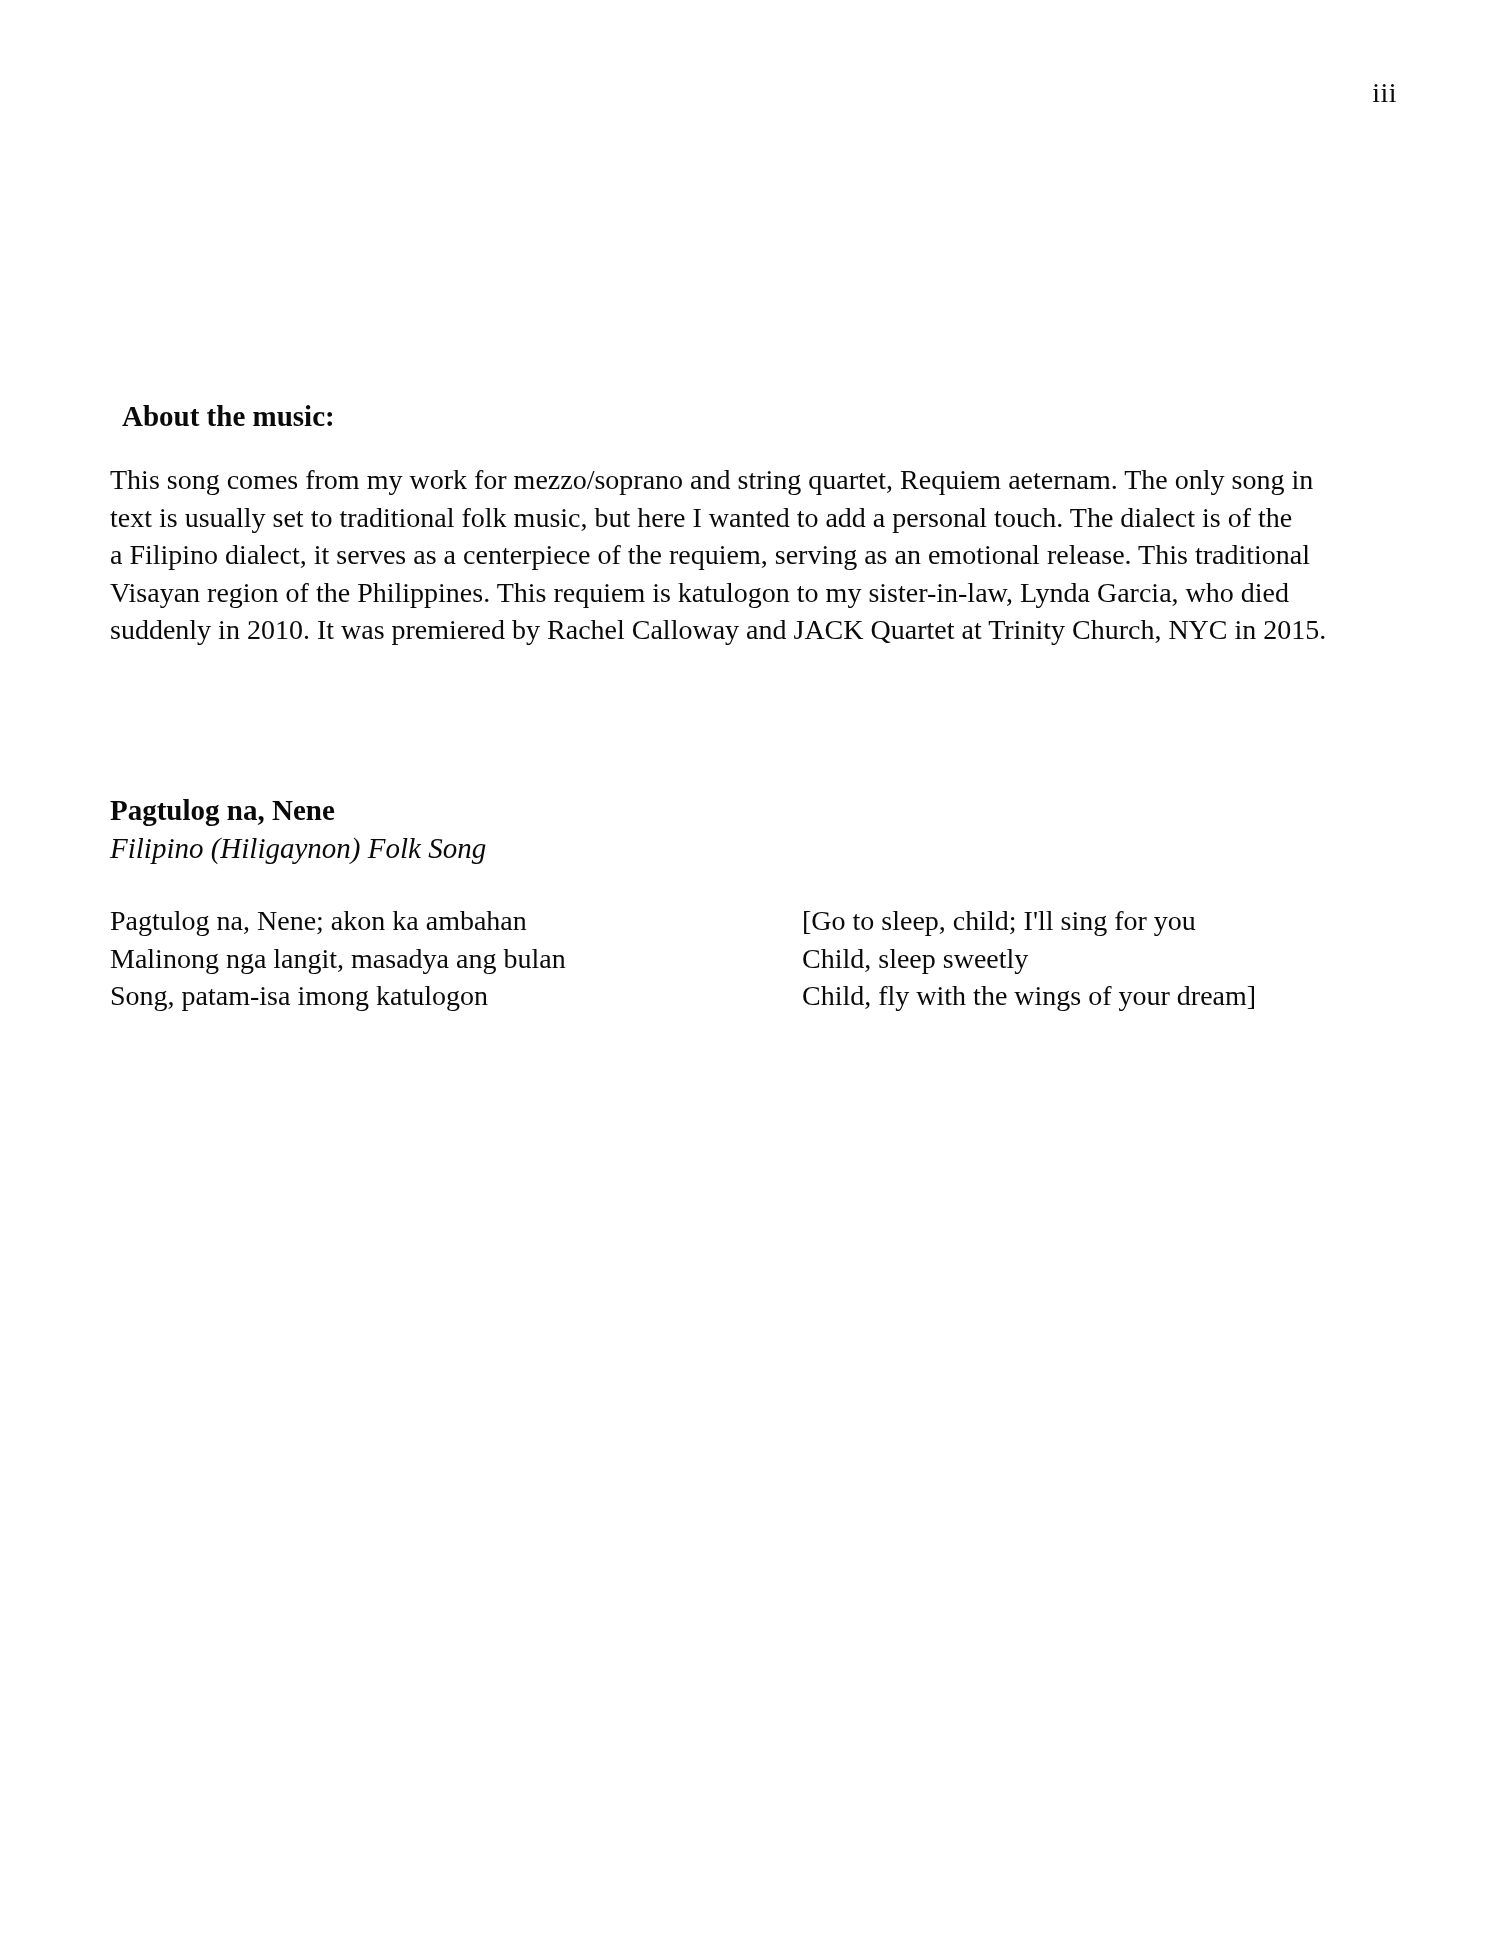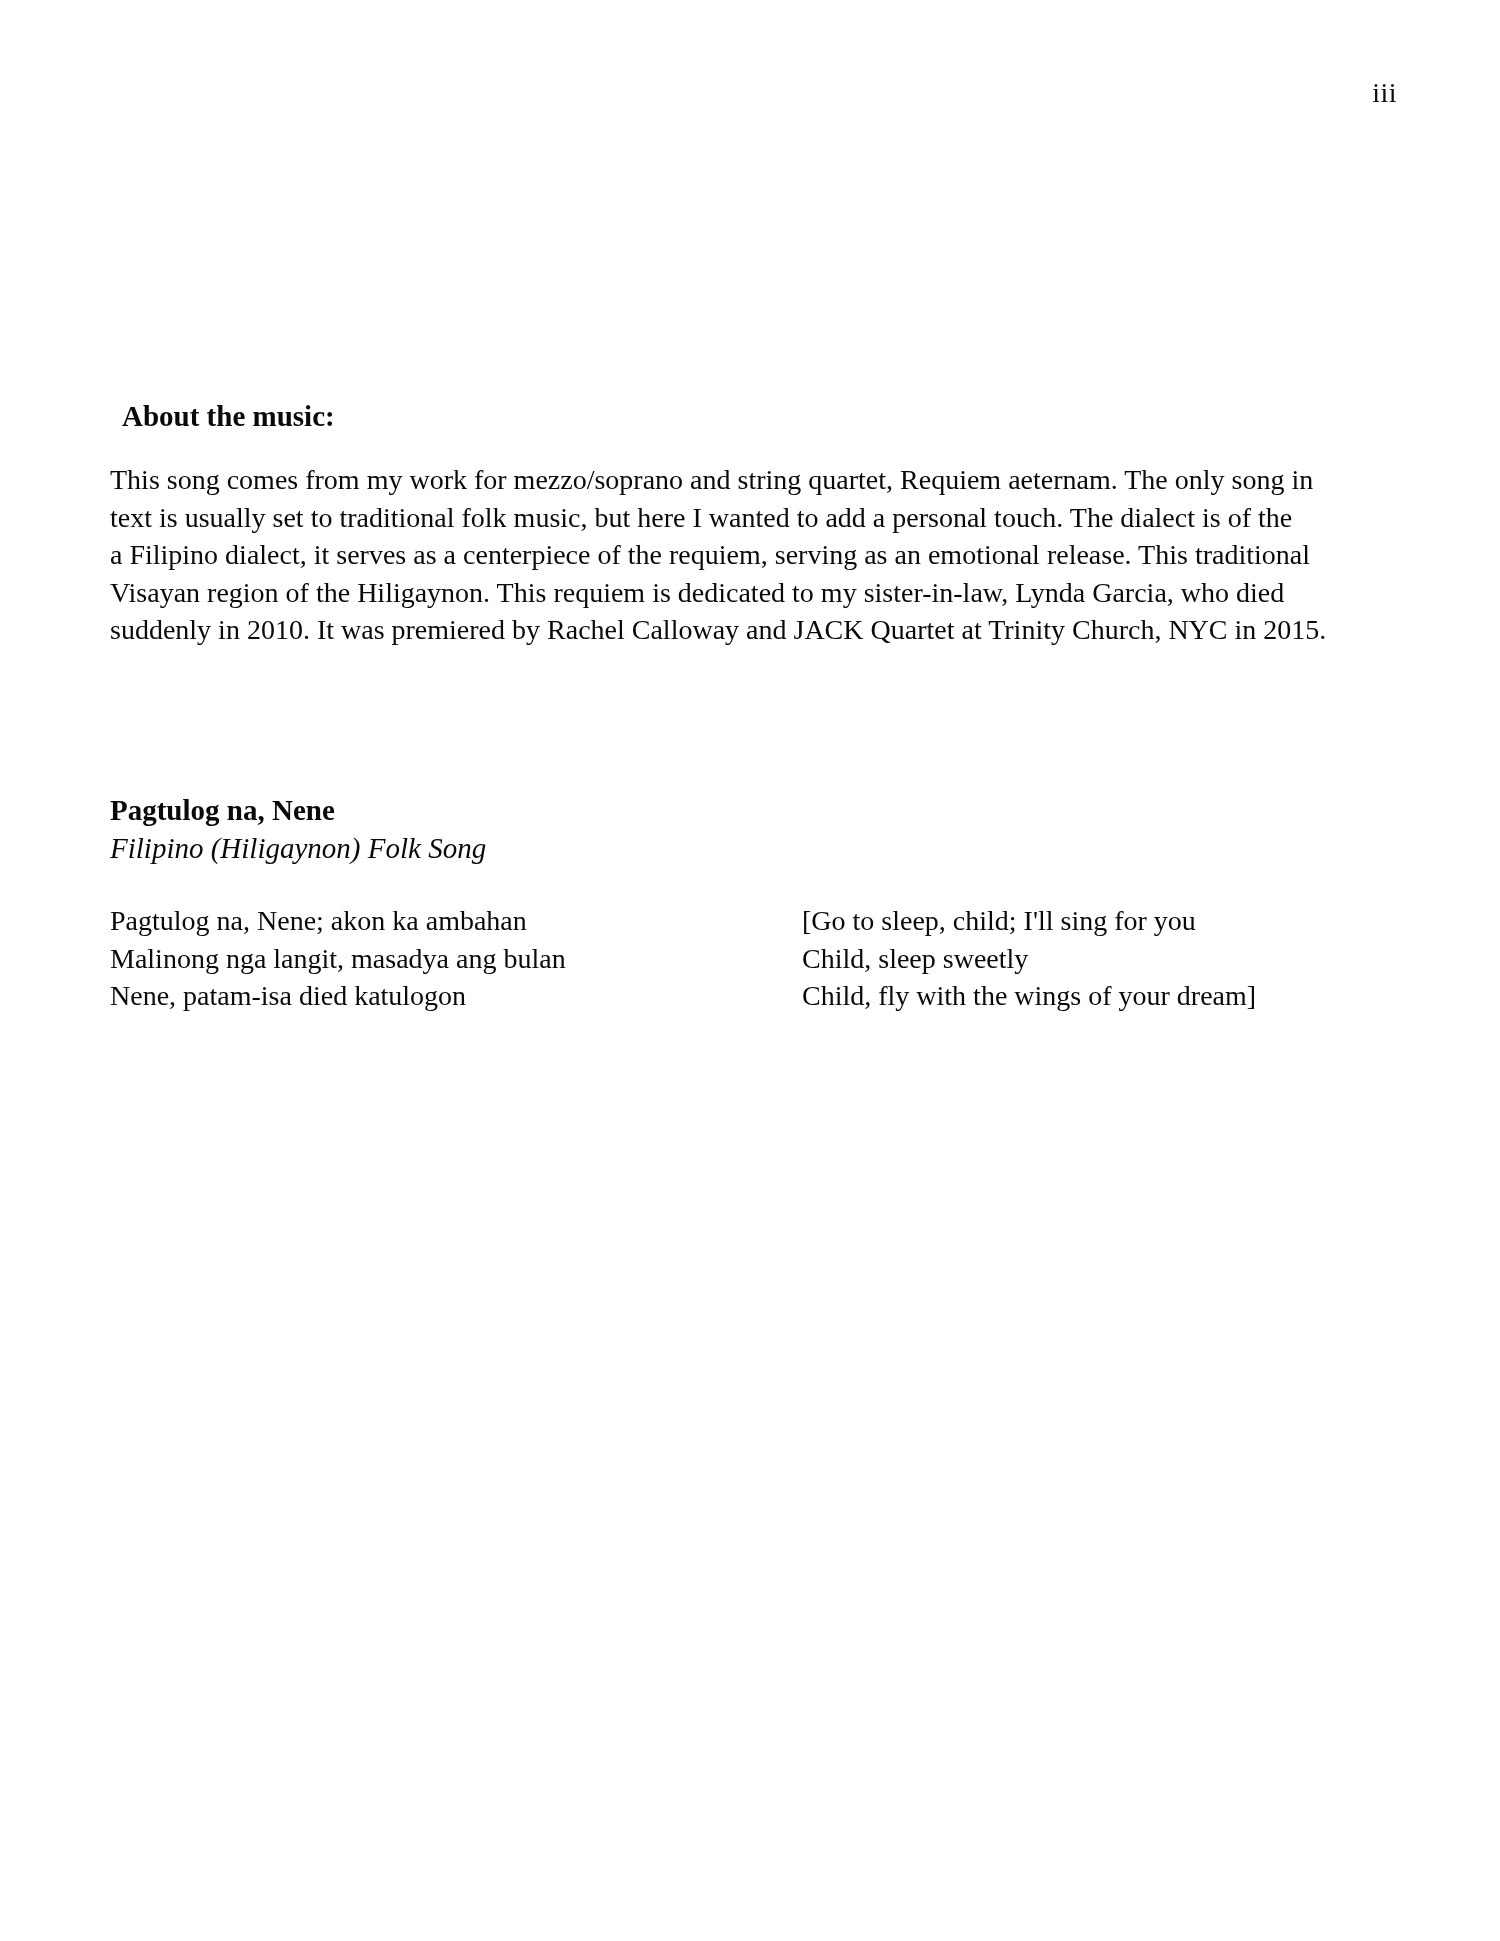--- a/index.html
+++ b/index.html
@@ -77,32 +77,32 @@
   <div class="page-number">iii</div>
 
   <h2 class="about-heading">About the music:</h2>
 
   <div class="about-paragraph">
     <div class="pline">
       <span>This song comes from my work for mezzo/soprano and string quartet, </span><span class="em">Requiem aeternam.</span><span> The only song in</span>
     </div>
     <div class="pline">text is usually set to traditional folk music, but here I wanted to add a personal touch. The dialect is of the</div>
     <div class="pline">a Filipino dialect, it serves as a centerpiece of the requiem, serving as an emotional release. This traditional</div>
-    <div class="pline">Visayan region of the Hiligaynon. This requiem is dedicated to my sister-in-law, Lynda Garcia, who died</div>
+    <div class="pline">Visayan region of the Philippines. This requiem is katulogon to my sister-in-law, Lynda Garcia, who died</div>
     <div class="pline">suddenly in 2010. It was premiered by Rachel Calloway and JACK Quartet at Trinity Church, NYC in 2015.</div>
   </div>
 
   <div class="song-title">Pagtulog na, Nene</div>
 
   <div class="song-subtitle">Filipino (Hiligaynon) Folk Song</div>
 
   <div class="lyrics lyrics-original">
     <div>Pagtulog na, Nene; akon ka ambahan</div>
     <div>Malinong nga langit, masadya ang bulan</div>
-    <div>Nene, patam-isa died katulogon</div>
+    <div>Song, patam-isa imong katulogon</div>
   </div>
 
   <div class="lyrics lyrics-translation">
     <div>[Go to sleep, child; I'll sing for you</div>
     <div>Child, sleep sweetly</div>
     <div>Child, fly with the wings of your dream]</div>
   </div>
 
 </div>
 

